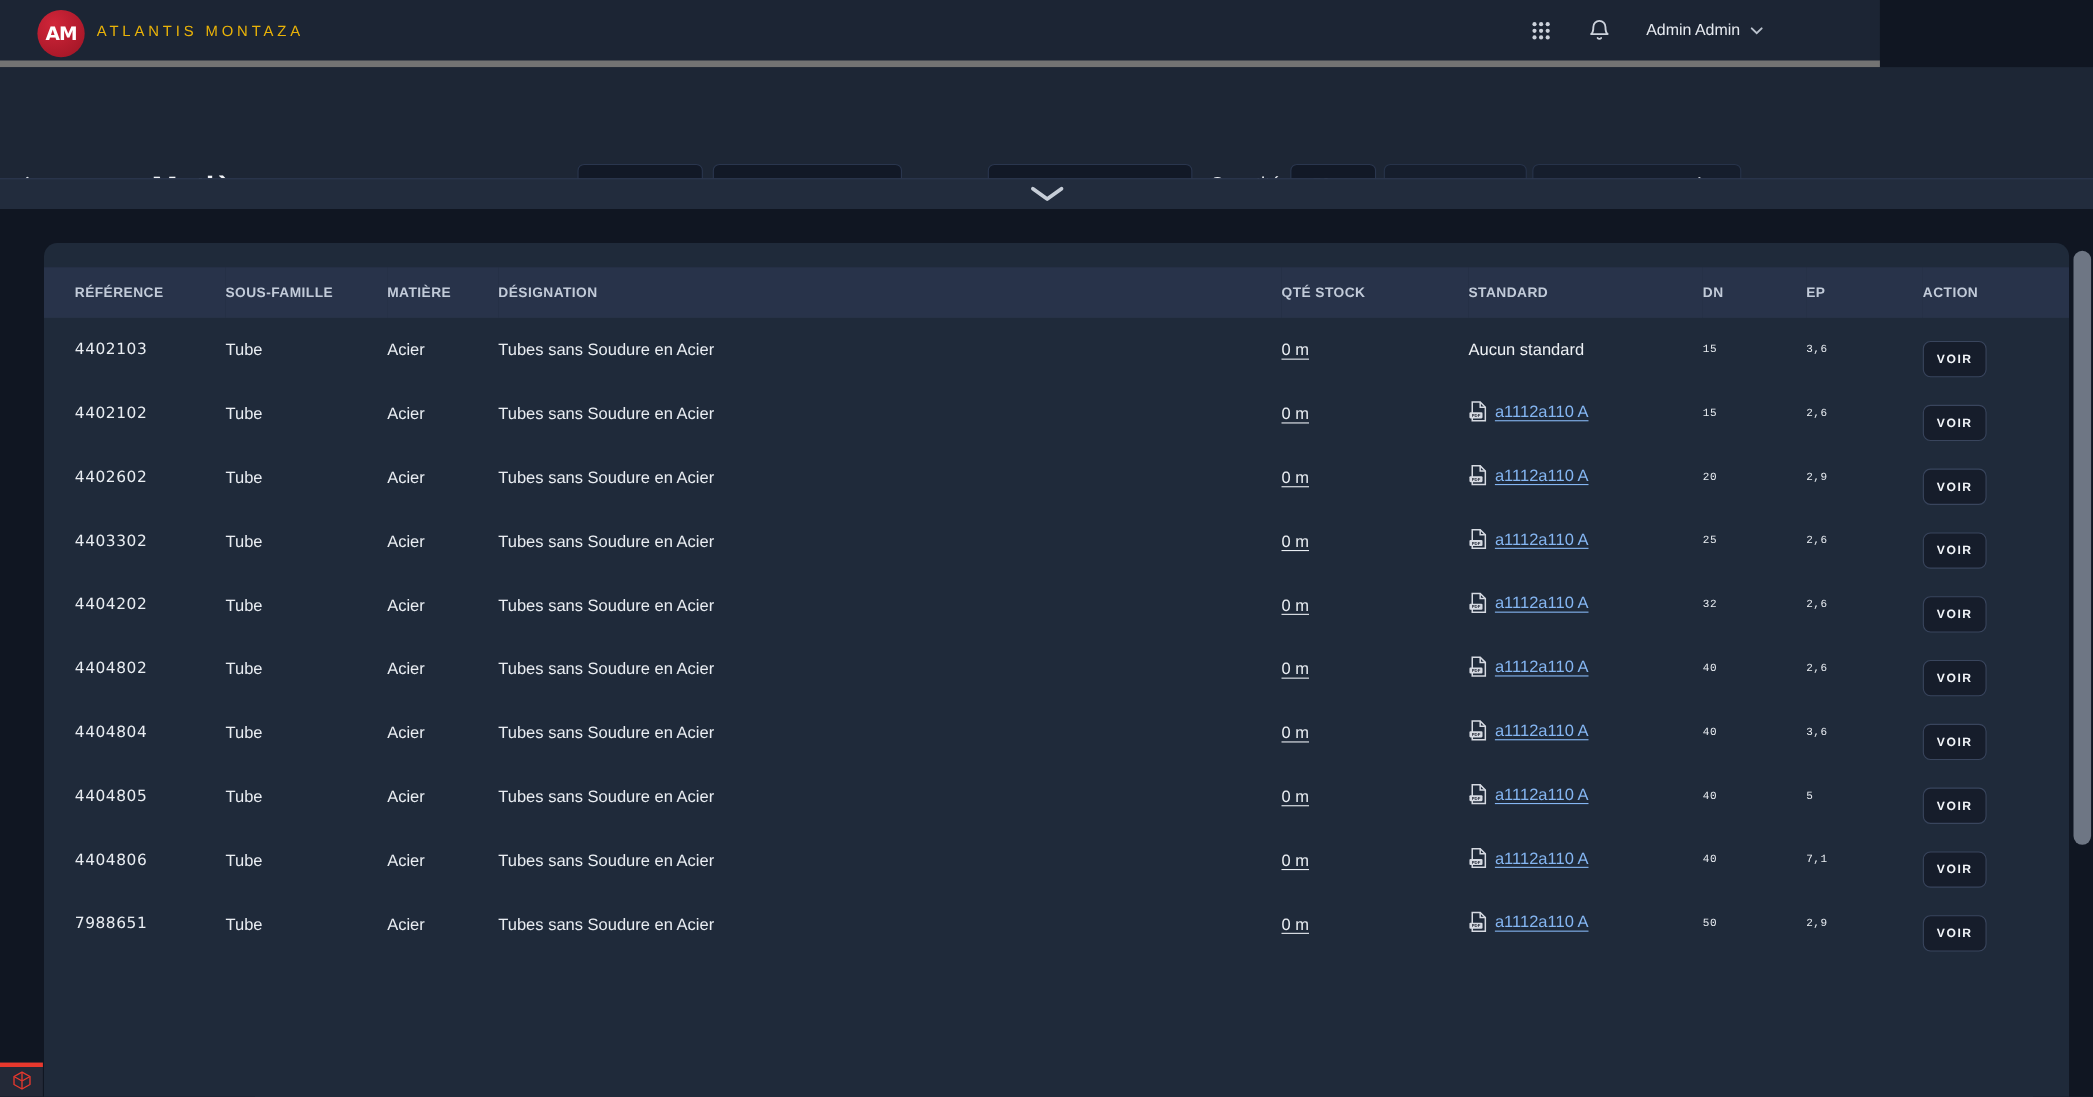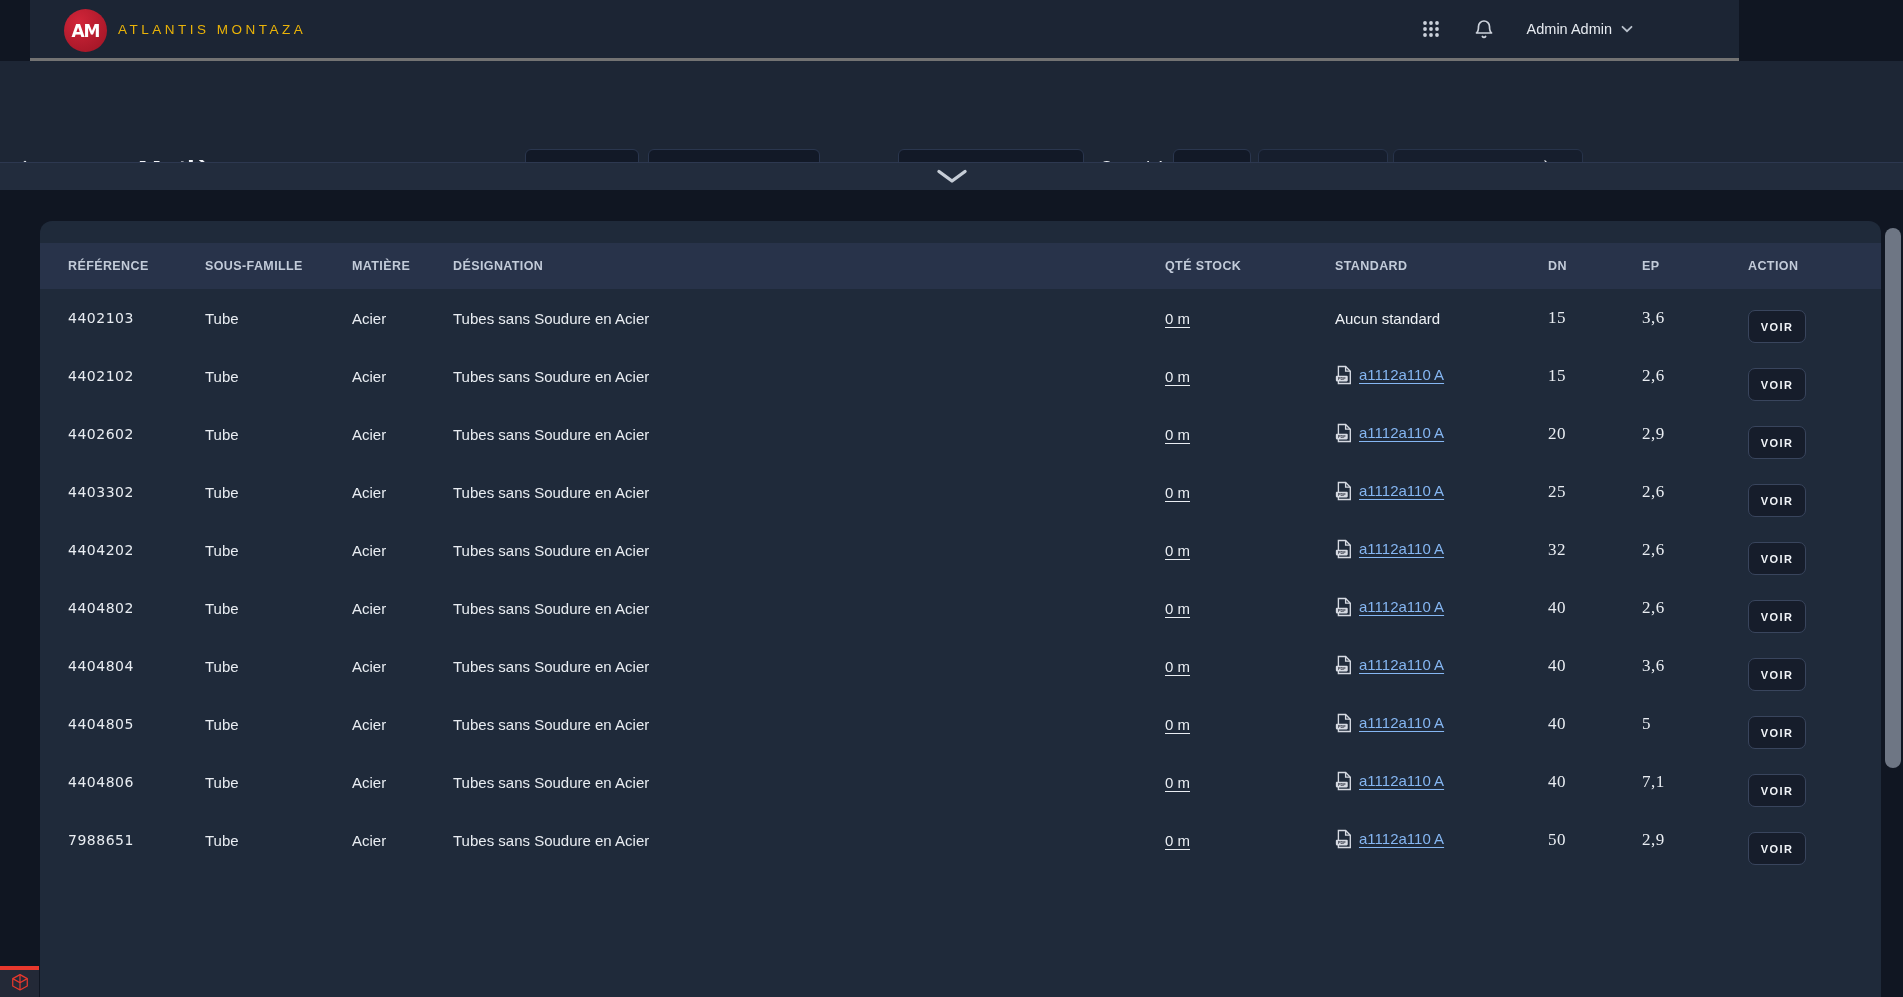--- a/index.html
+++ b/index.html
@@ -6,21 +6,21 @@
   html,body { width:1903px; height:997px; }
   body {
     position:relative; overflow:hidden;
     background:#101622;
     font-family:"Liberation Sans", sans-serif;
     -webkit-font-smoothing:antialiased;
   }
 
   
   .navbar { position:absolute; top:0; left:0; width:1709px; height:61px;
-    background:#1c2534; border-bottom:3px solid #737373; z-index:5;margin-left:30px; }
+    background:#1c2534; border-bottom:6px solid #737373; z-index:5; }
   .logo { position:absolute; left:34px; top:9px; width:43px; height:43px; border-radius:50%;
     background:radial-gradient(circle at 35% 30%, #d12539, #9c1424);
     display:flex; align-items:center; justify-content:center; }
   .logo span { color:#fff; font-family:"DejaVu Sans", sans-serif; font-weight:700;
     font-size:17px; letter-spacing:-1px; }
   .brand { position:absolute; left:88px; top:50%; transform:translateY(-50%);
     font-size:13.5px; letter-spacing:3.5px; color:#eab308; font-weight:500; }
   .nav { position:absolute; left:246px; top:0; height:100%; display:flex; gap:36px; }
   .nav-item { display:flex; align-items:center; height:100%; font-size:13.5px;
     color:#c9d0da; border-bottom:3px solid transparent; padding:2px 3px 0 3px; cursor:pointer; }
@@ -61,21 +61,21 @@
   
   .card { position:absolute; left:40px; top:221px; width:1841px; height:790px;
     background:#1f2a3a; border-radius:12px 12px 0 0; padding-top:22px; overflow:hidden; }
   table { width:1841px; border-collapse:collapse; table-layout:fixed; }
   thead th { height:46px; background:#28334a; color:#c2cbd9; font-size:12.5px;
     font-weight:700; letter-spacing:.4px; text-align:left; padding:0; }
   thead th:first-child { padding-left:28px; }
   tbody td { height:58px; color:#e9edf2; font-size:15px; padding:0; vertical-align:middle; }
   tbody td:first-child { padding-left:28px; font-family:"DejaVu Sans", sans-serif;
     font-size:14px; letter-spacing:.5px; }
-  .c-num { font-family:Liberation Serif, serif; font-size:17px; letter-spacing:.5px; }
+  .c-num { font-family:Liberation Mono, monospace; font-size:10px; letter-spacing:.5px; }
   .stock-link { color:#e9edf2; text-decoration:underline; text-underline-offset:3px; cursor:pointer; }
   .std-wrap { display:inline-flex; align-items:center; gap:7px; }
   .std-link { color:#85b6f2; text-decoration:underline; text-underline-offset:3px; cursor:pointer; }
   .no-std { color:#eef1f5; }
   .voir-btn { width:58px; height:33px; background:#161d2b; border:1px solid #39455d;
     border-radius:7px; color:#f2f5f9; font-size:11px; font-weight:700; letter-spacing:1.4px;
     cursor:pointer; font-family:inherit;margin-top:17px; }
 
   
   .scroll-thumb { position:absolute; right:2px; top:228px; width:16px; height:540px;

